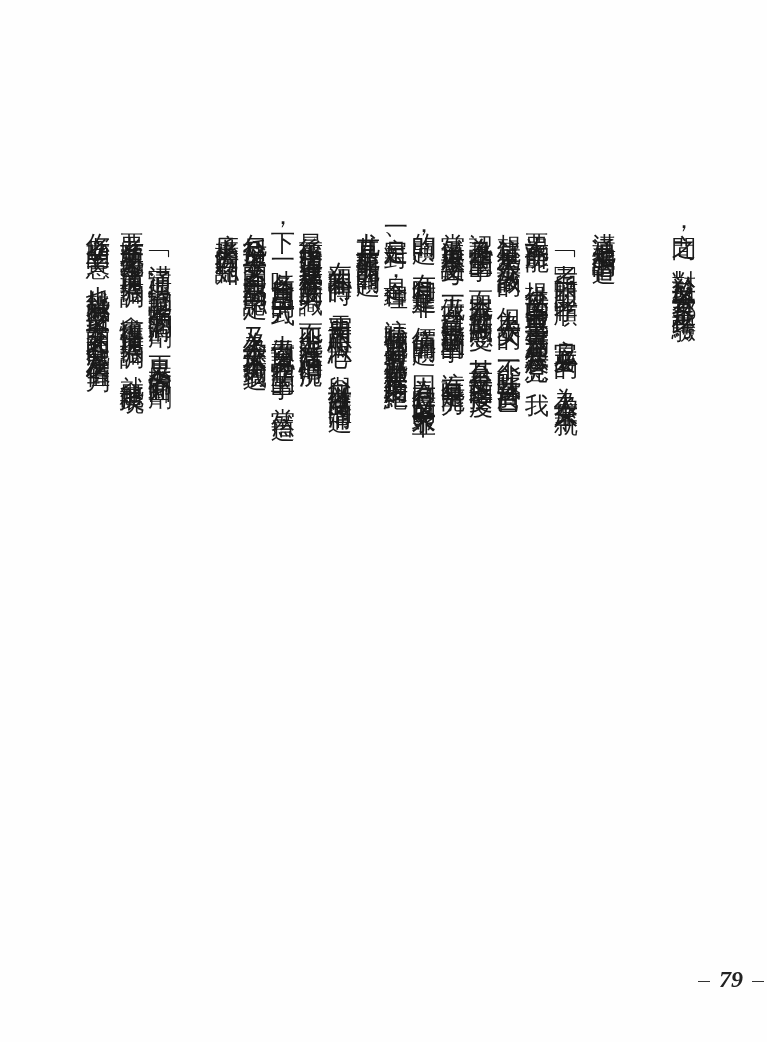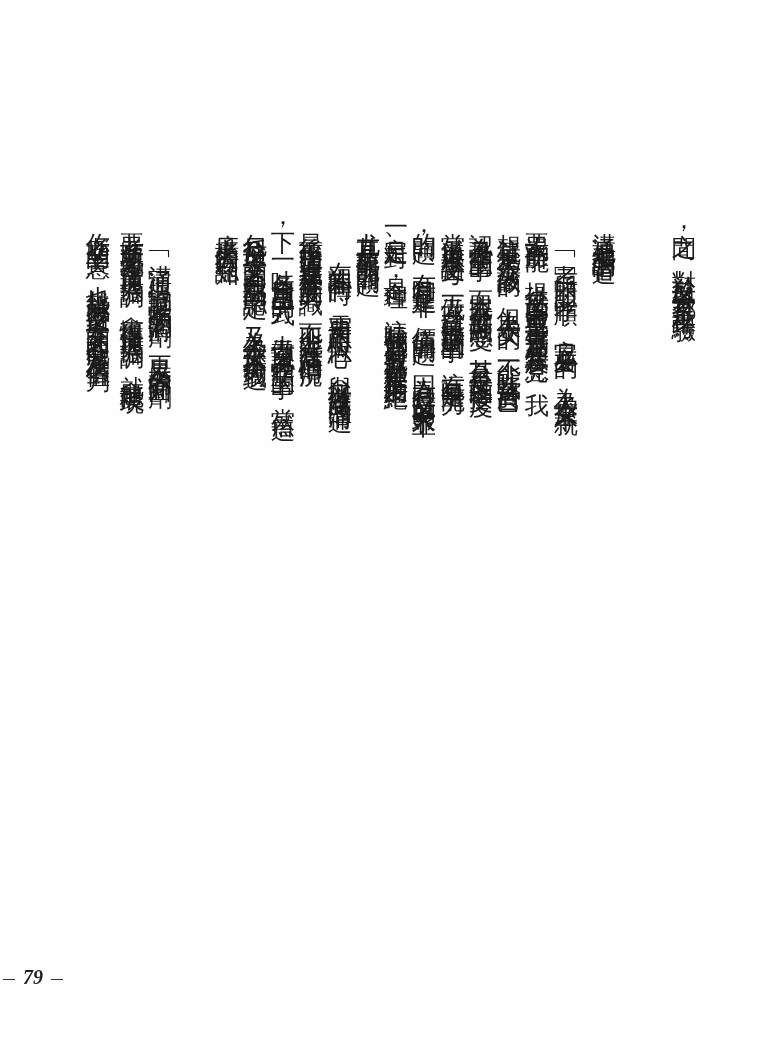--- a/index.html
+++ b/index.html
@@ -33,23 +33,23 @@
       width: 28px;
     }
     .heading {
       letter-spacing: 4.1px;
     }
     .folio {
       position: absolute;
       top: 966px;
       left: 0;
       width: 767px;
-      text-align: left;
+      text-align: right;
       font-family: "Liberation Serif", "DejaVu Serif", serif;
-      font-size: 20px;
+      font-size: 24px;
       color: #222;
     }
     .folio .dash {
       display: inline-block;
       width: 12px;
       height: 1px;
       background: #333;
       vertical-align: middle;
       margin: 0 3px;
     }

